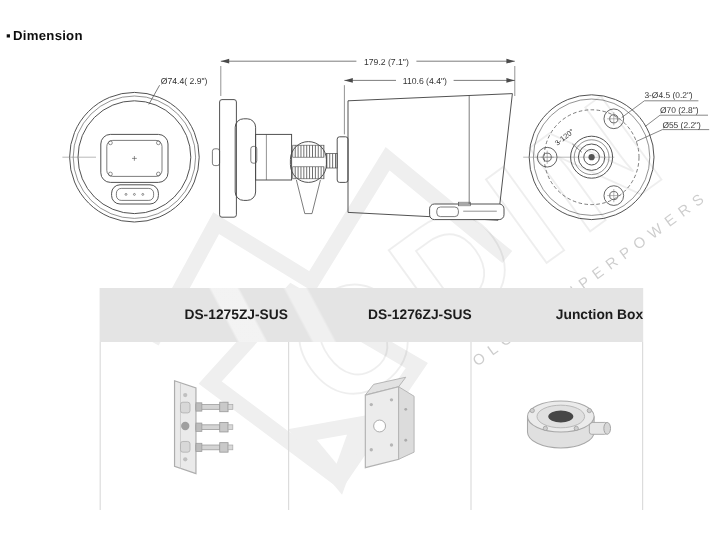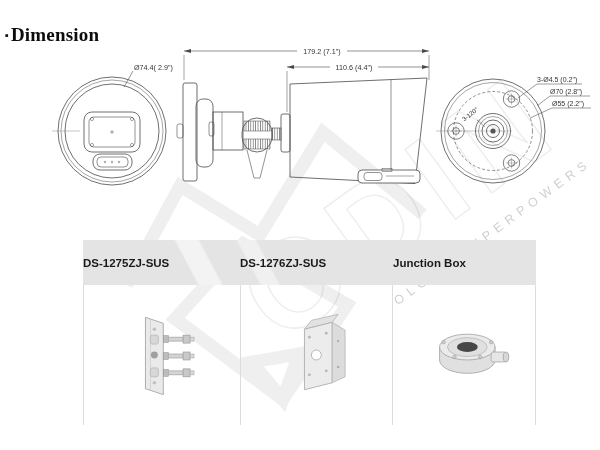--- a/index.html
+++ b/index.html
@@ -2,27 +2,27 @@
 <html><head>
 <meta charset="utf-8">
 <style>
   html,body{margin:0;padding:0;background:#fff;}
   .stage{position:relative;width:600px;height:450px;overflow:hidden;background:#ffffff;
          font-family:"Liberation Sans",sans-serif;color:#111;}
   .layer{position:absolute;left:0;top:0;pointer-events:none;}
   
   .page-title{position:absolute;left:5px;top:24px;z-index:4;display:flex;align-items:center;}
   .page-title .bullet{font-size:11px;line-height:1;margin-right:2px;color:#0d0d0d;}
-  .page-title .txt{font-size:19px;font-weight:bold;color:#0d0d0d;letter-spacing:0.2px;font-family:Liberation Serif, serif;}
+  .page-title .txt{font-size:11px;font-weight:bold;color:#0d0d0d;letter-spacing:0.2px;}
   
   .acc-table{position:absolute;left:83px;top:240px;width:453px;z-index:2;}
   .acc-head{display:flex;height:45px;
     background-color:#e4e4e4;
     background-image:linear-gradient(62deg,transparent 24%,rgba(255,255,255,0.55) 24.5%,rgba(255,255,255,0.55) 29%,transparent 29.5%,transparent 37%,rgba(255,255,255,0.45) 37.5%,rgba(255,255,255,0.45) 41%,transparent 41.5%);}
-  .acc-head .hcell{display:flex;flex-direction:column;justify-content:center;align-items:flex-start;
+  .acc-head .hcell{display:flex;flex-direction:column;justify-content:center;align-items:flex-end;
     font-weight:bold;font-size:11.5px;line-height:16px;color:#1b1b1b;text-align:center;}
   .acc-body{display:flex;height:140px;}
   .acc-body .bcell{position:relative;}
   .c1{width:157px;} .c2{width:153px;} .c3{width:143px;}
   .acc-body .bcell{border-right:1px solid #dcdcdc;}
   .acc-body .bcell:first-child{border-left:1px solid #dcdcdc;}
   .bcell svg{display:block;width:100%;height:140px;}
   svg text{font-family:"Liberation Sans",sans-serif;}
 </style>
 </head>

